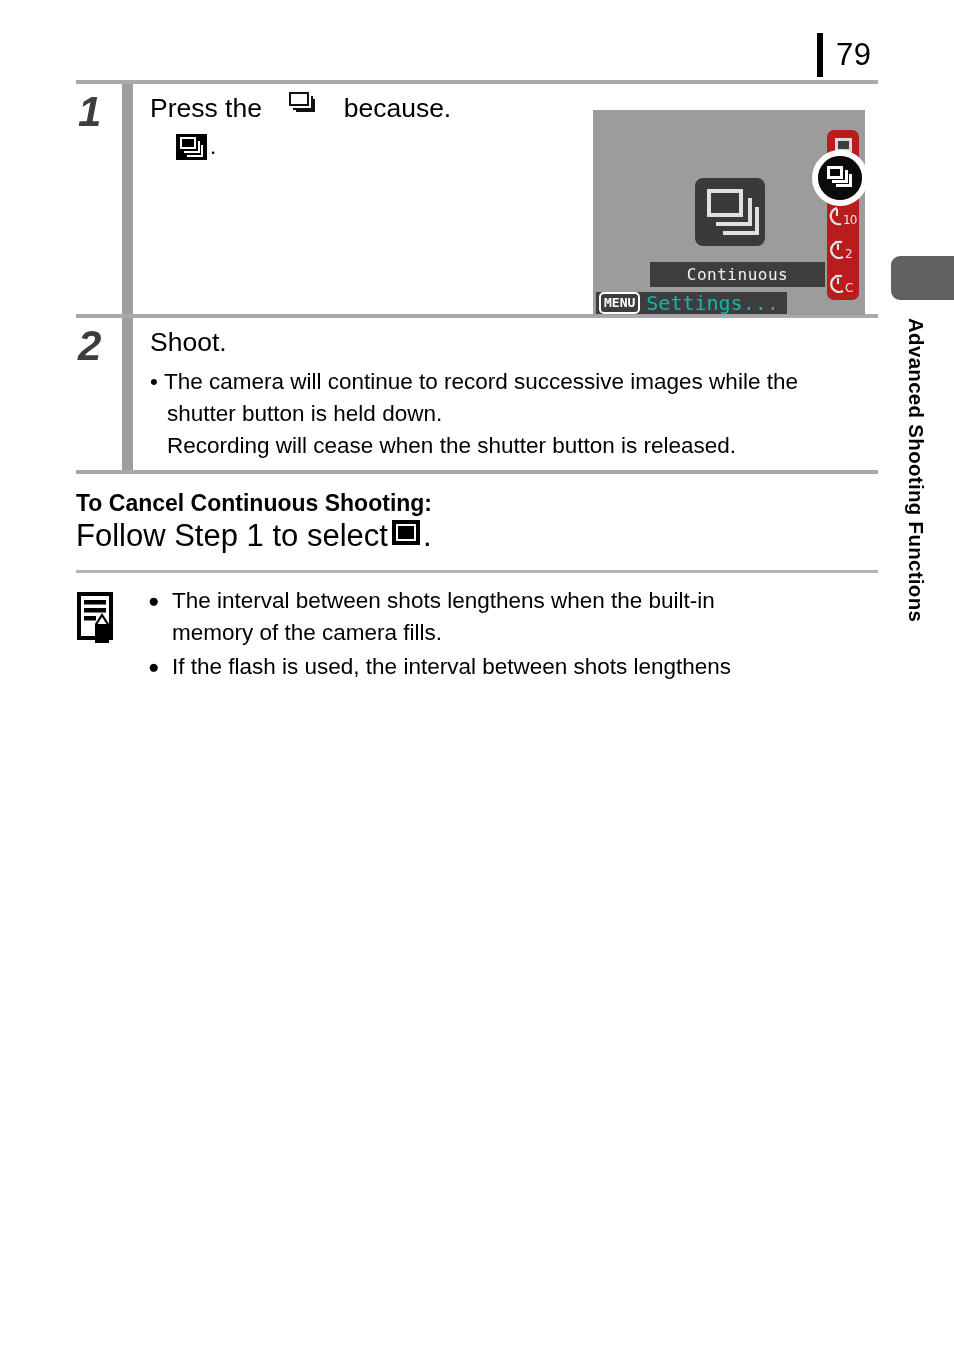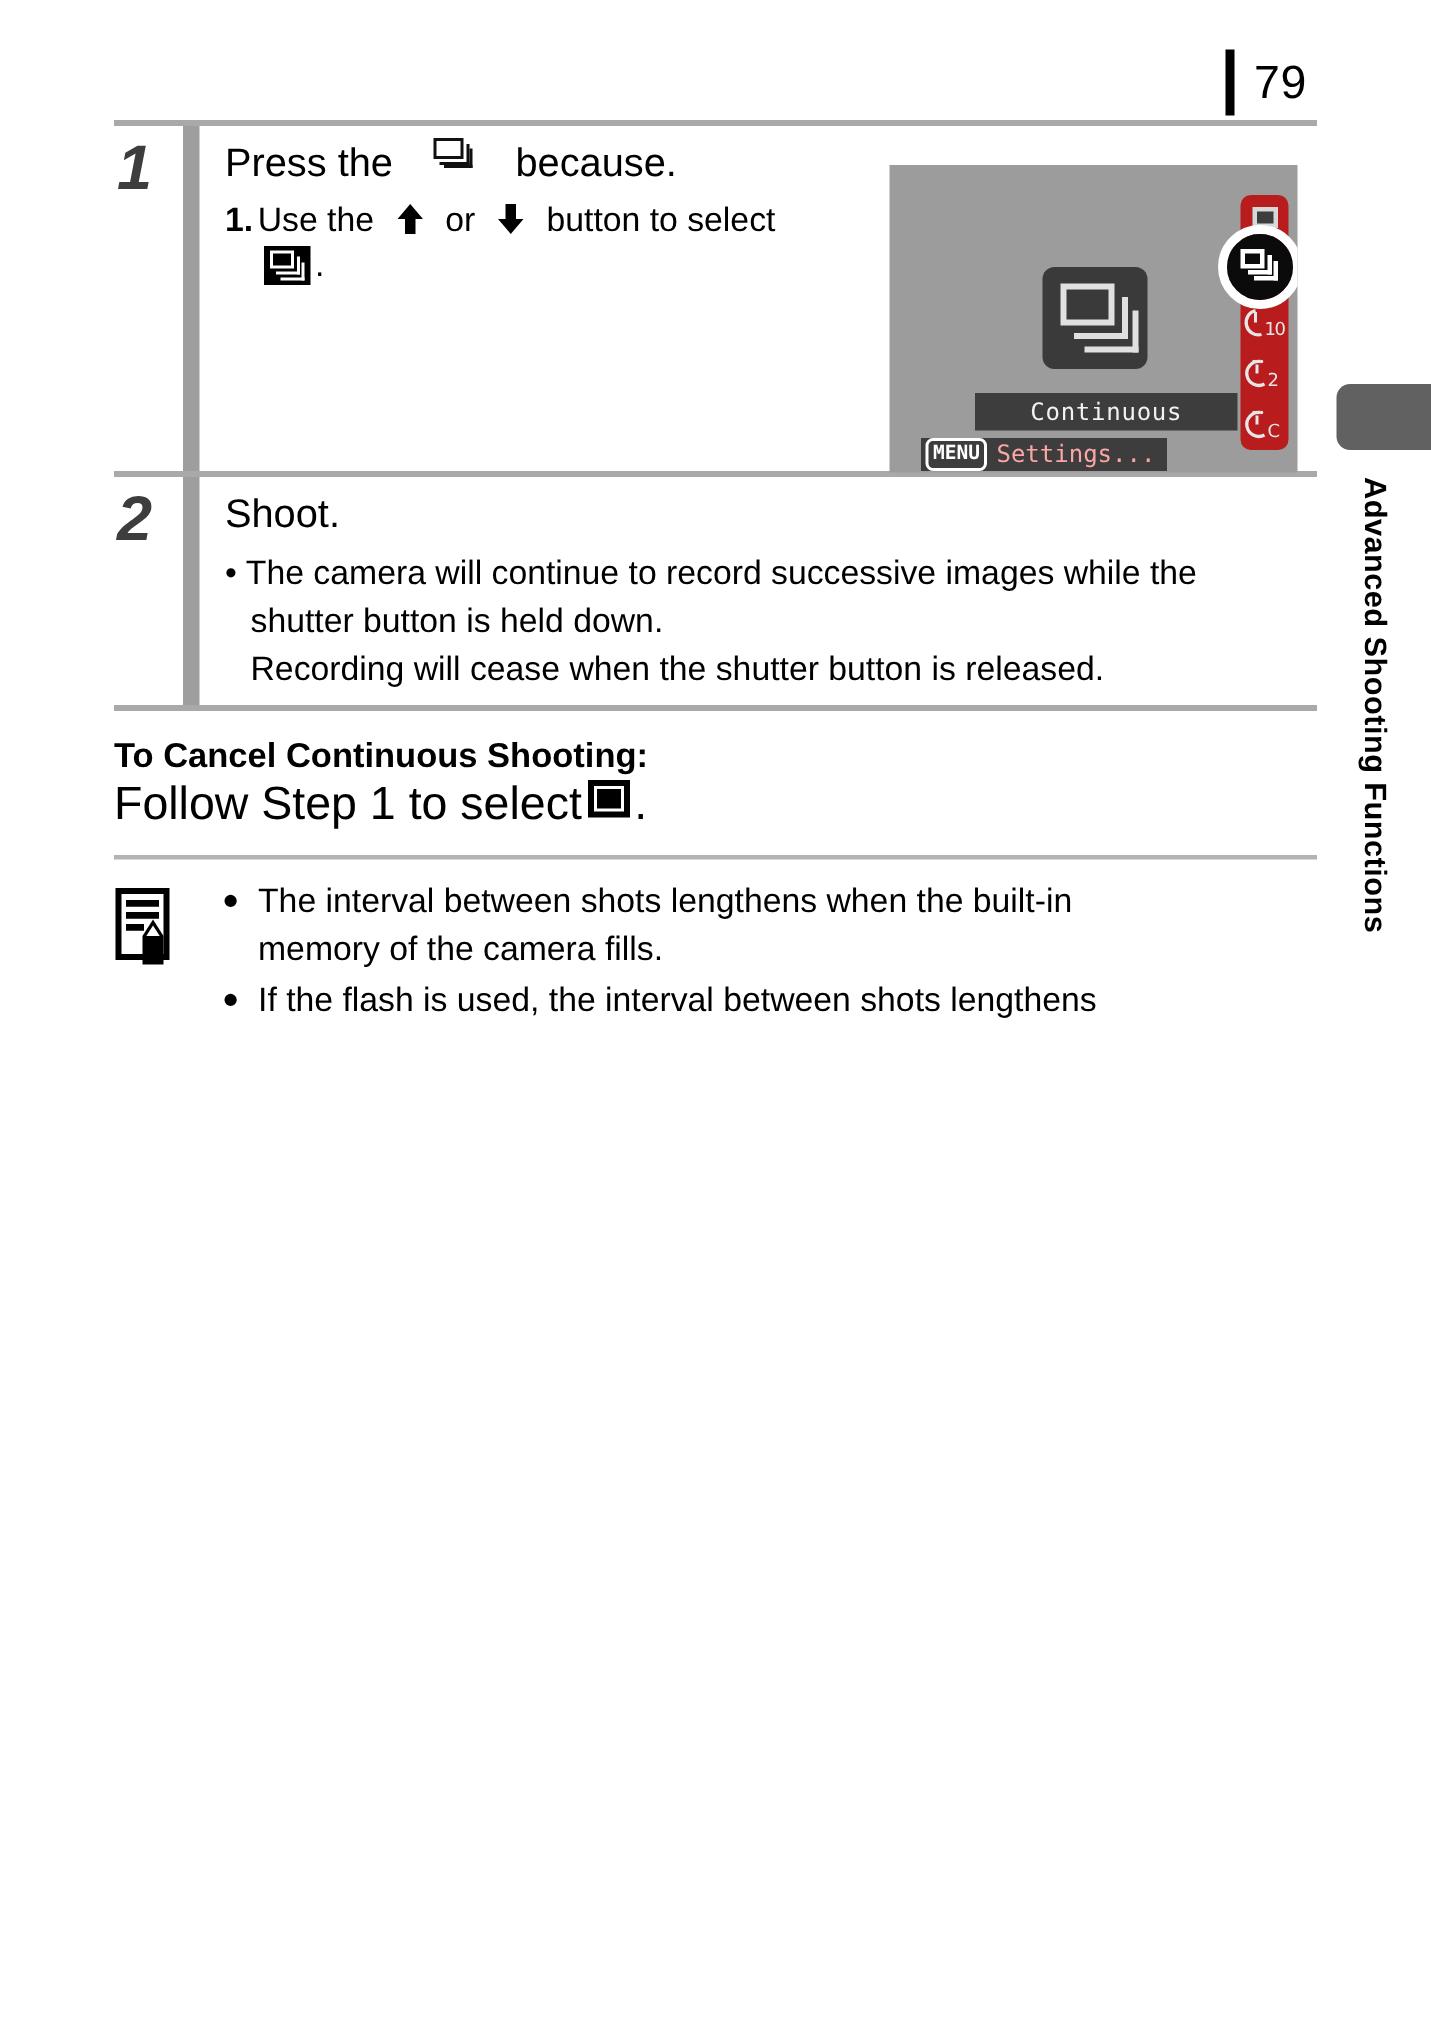--- a/index.html
+++ b/index.html
@@ -271,44 +271,44 @@
     background: #3d3d3d;
     color: #f2f2f2;
     font-family: "DejaVu Sans Mono", monospace;
     font-size: 16px;
     line-height: 25px;
     text-align: center;
     letter-spacing: 0.5px;
   }
   #lcd-menu-row {
     position: absolute;
-    left: 21px; top: 182px;
+    left: 3px; top: 182px;
     height: 22px;
     background: #3d3d3d;
     padding: 0 8px 0 3px;
     display: flex;
     align-items: center;
     justify-content: flex-end;
   }
   #lcd-menu-badge {
     border: 2px solid #ffffff;
     border-radius: 5px;
     color: #ffffff;
     font-family: "DejaVu Sans Mono", monospace;
     font-size: 13px;
     font-weight: bold;
     line-height: 14px;
     padding: 2px 3px;
     margin-right: 6px;
     letter-spacing: 0px;
   }
   #lcd-menu-text {
-    color: #fca5a5;
+    color: #14b8a6;
     font-family: "DejaVu Sans Mono", monospace;
-    font-size: 16px;
+    font-size: 20px;
     line-height: 18px;
   }
 
   
   #lcd-strip {
     position: absolute;
     left: 234px; top: 20px;
     width: 32px; height: 170px;
     background: #b91c1c;
     border-radius: 7px;
@@ -412,27 +412,20 @@
       <div class="step-title">
         <span class="txt">Press the </span>
         <span class="ico ico-cont-outline">
           <span class="f1"></span>
             <span class="f2"></span>
             <span class="f3"></span>
         </span>
         <span class="txt"> because.</span>
       </div>
 
-      <div class="substep">
-        <span class="num">1.</span><span>Use the </span><span class="ico ico-arrow"><svg width="21" height="23" viewBox="0 0 21 23">
-              <path d="M10.5 1 L19 11 L14 11 L14 21 L7 21 L7 11 L2 11 Z" fill="#000"></path>
-            </svg></span><span> or </span><span class="ico ico-arrow"><svg width="21" height="23" viewBox="0 0 21 23">
-              <path d="M10.5 21 L19 11 L14 11 L14 1 L7 1 L7 11 L2 11 Z" fill="#000"></path>
-            </svg></span><span> button to select</span>
-      </div>
 
       <div class="substep-line2">
         <span class="ico ico-cont-inv">
           <span class="f1"></span>
             <span class="f2"></span>
             <span class="f3"></span>
         </span>
         <span>.</span>
       </div>
 

